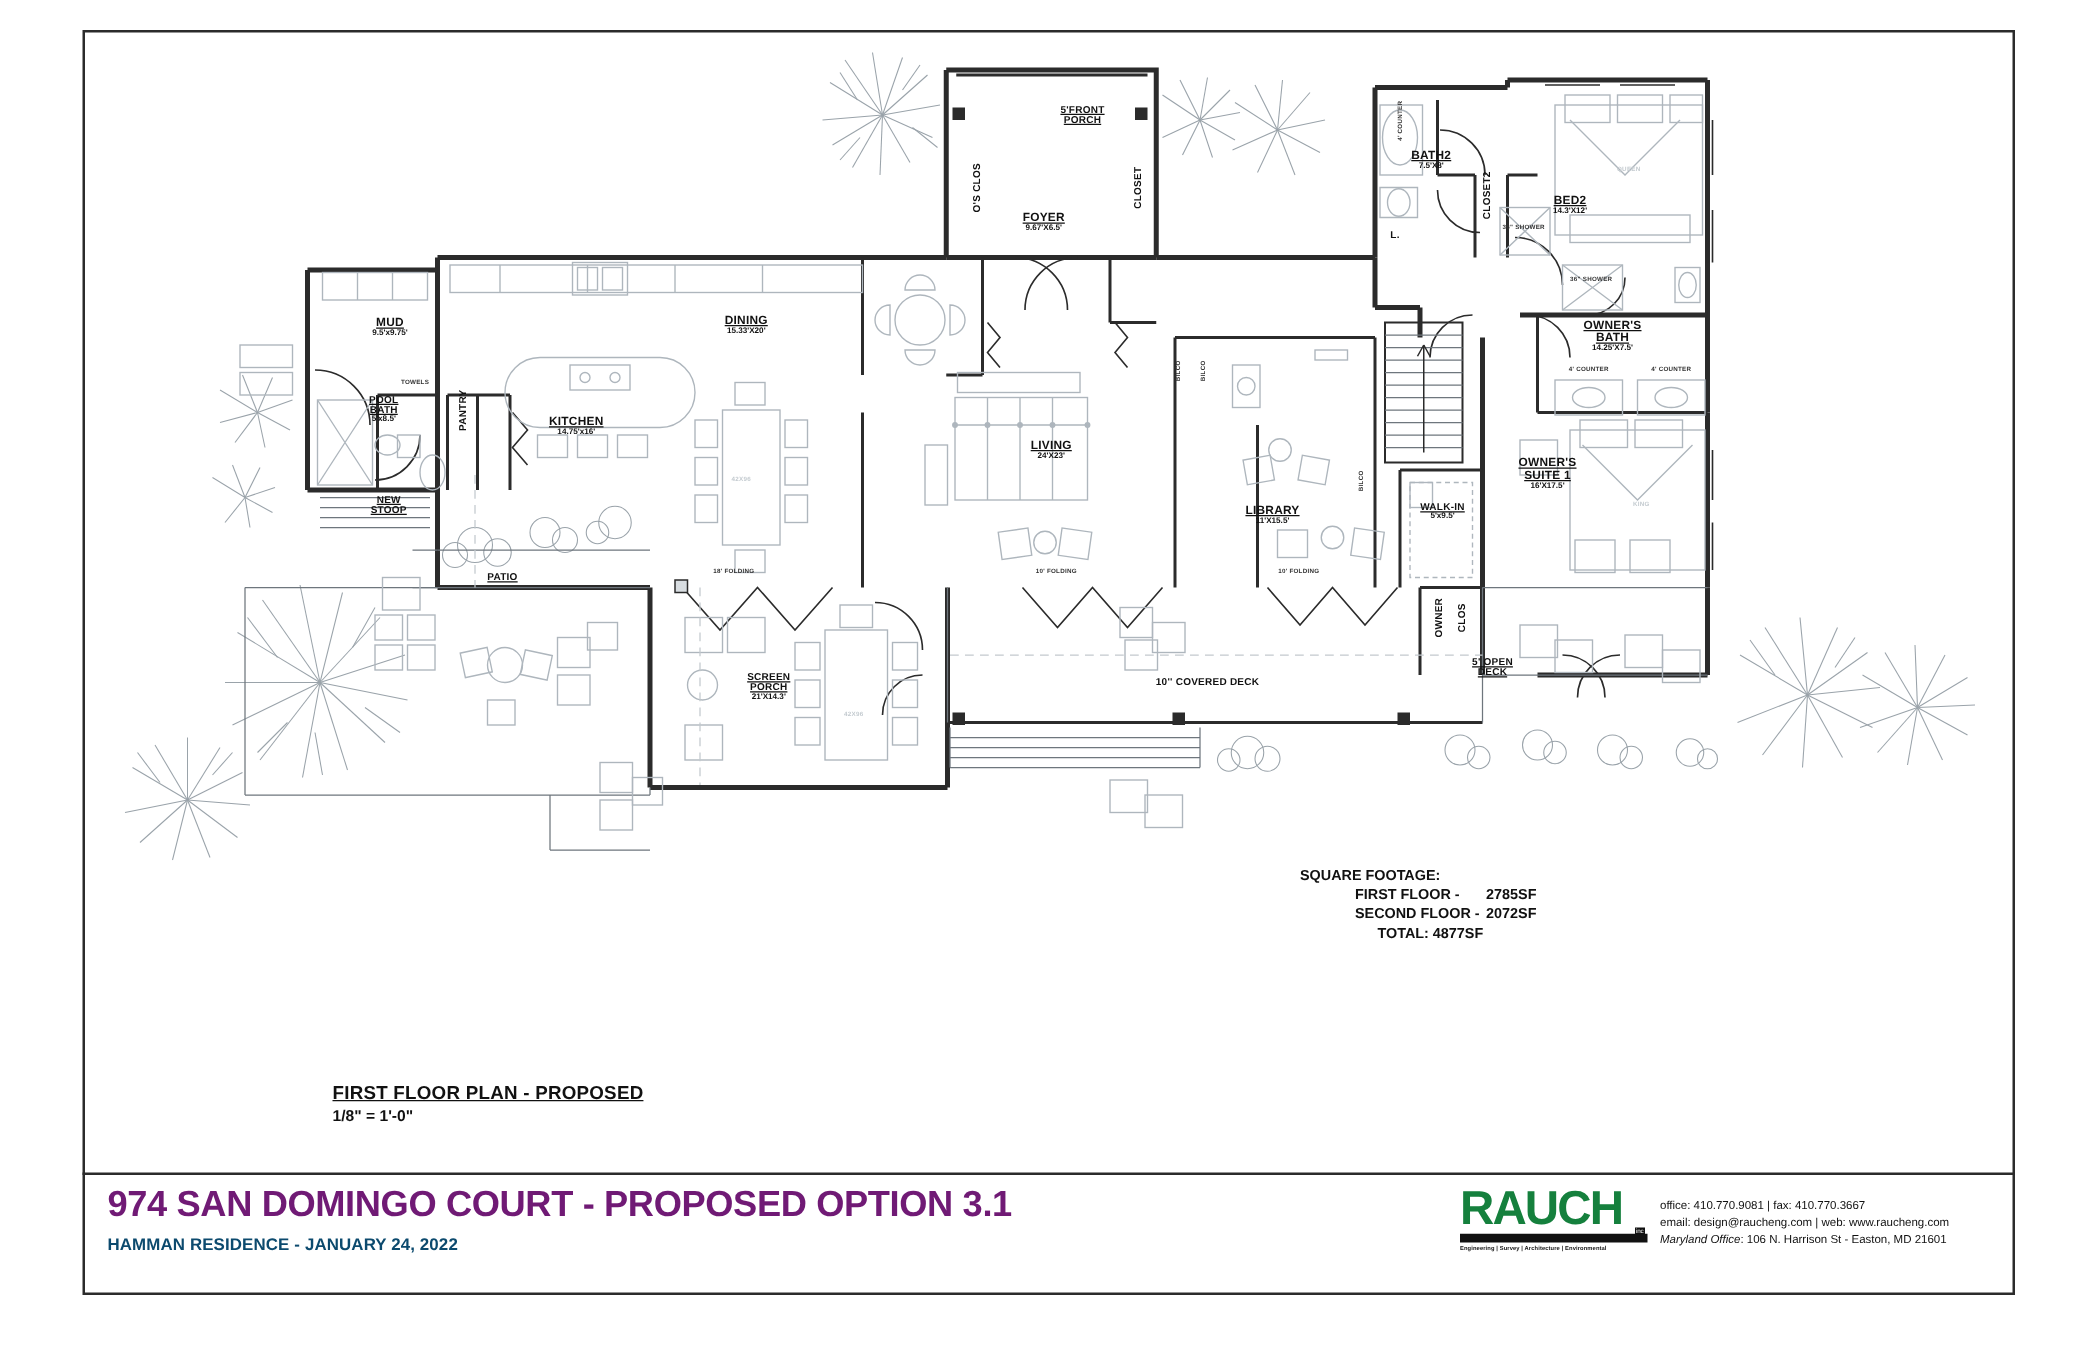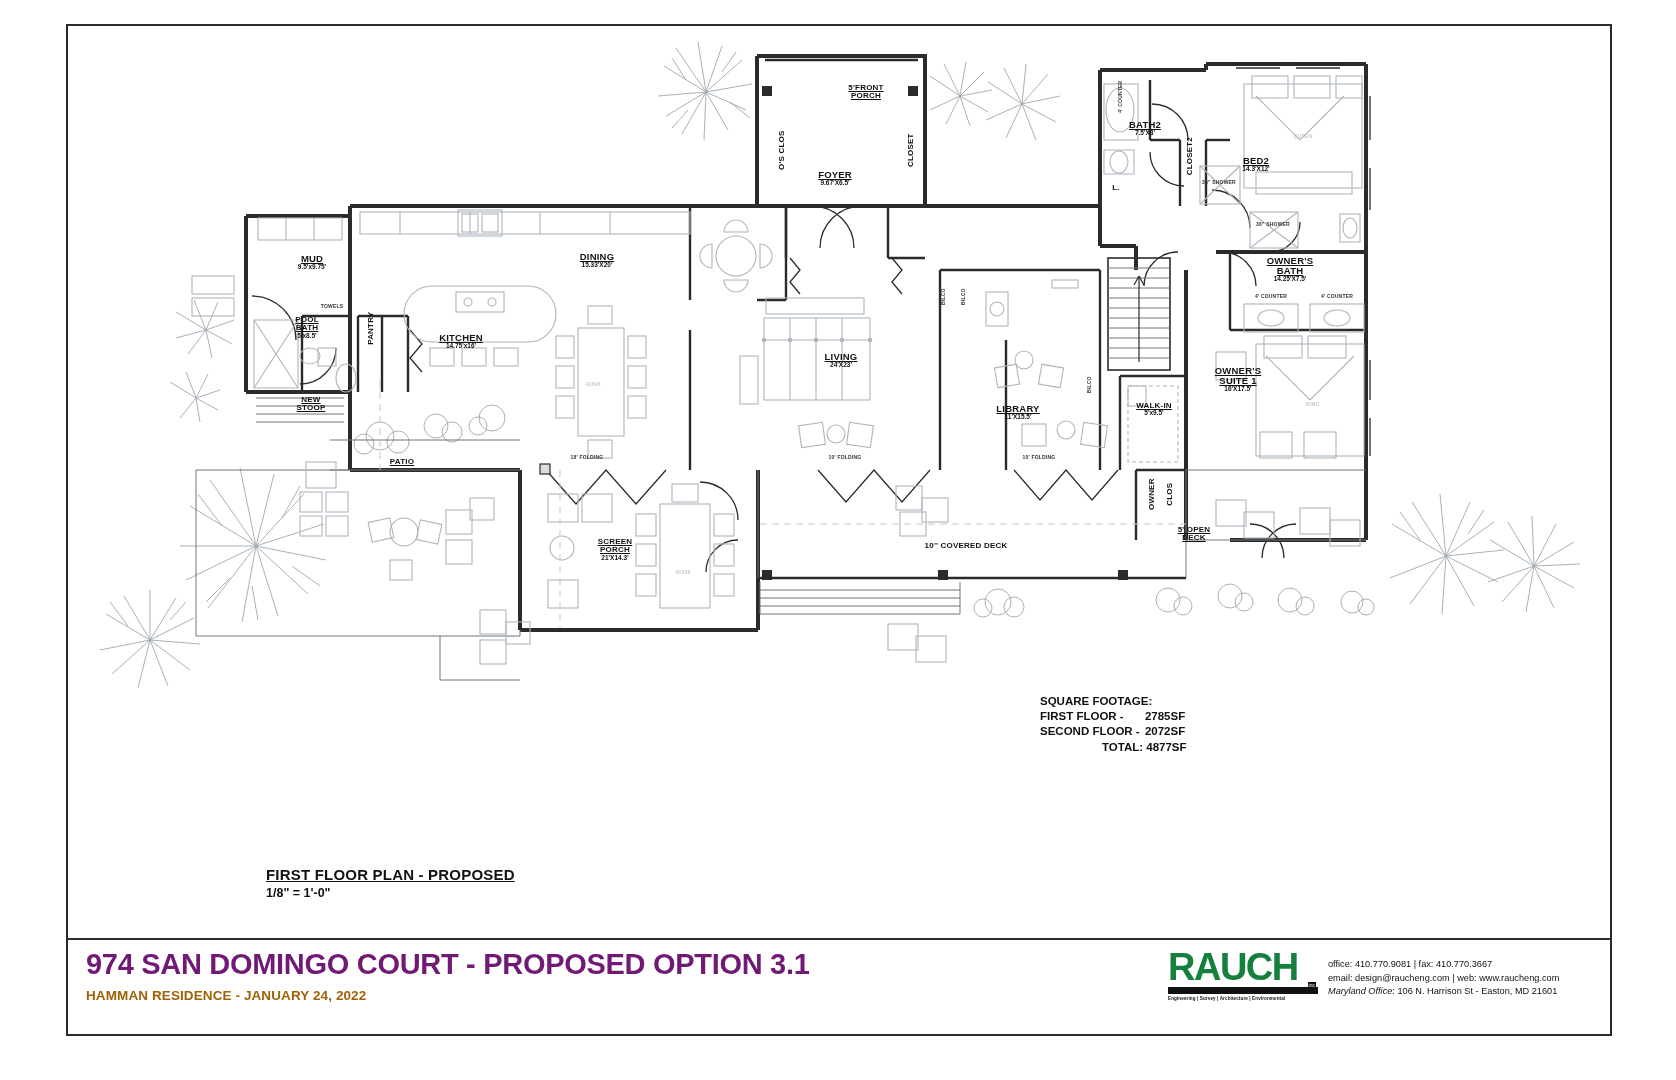--- a/index.html
+++ b/index.html
@@ -34,33 +34,33 @@
   .l-tiny{font-size:5px;font-weight:bold;color:#333;}
   .rot90{transform:rotate(-90deg);}
   .nodeco .nm{text-decoration:none;}
   
   #sqft{
     position:absolute;left:1040px;top:694px;color:#111;
     font-size:11.5px;font-weight:bold;line-height:1.32;
     font-family:"Liberation Sans",sans-serif;white-space:nowrap;
   }
   #sqft .hd{}
-  #sqft .row{display:block;}
+  #sqft .row{display:block;margin-left:44px;}
   #sqft .tot{display:block;padding-left:62px;}
   
   #plantitle{position:absolute;left:266px;top:866px;color:#111;}
   #plantitle .t1{
     font-size:15px;font-weight:bold;text-decoration:underline;
     letter-spacing:.2px;display:block;
   }
   #plantitle .t2{font-size:12.5px;font-weight:bold;display:block;margin-top:3px;}
   
   #tb{position:absolute;left:86px;top:948px;}
   #tb .main{font-size:29px;font-weight:bold;color:#701a75;letter-spacing:-.3px;white-space:nowrap;}
-  #tb .sub{font-size:13.5px;font-weight:bold;color:#a16207;margin-top:7px;letter-spacing:.1px;}
+  #tb .sub{font-size:13.5px;font-weight:bold;color:#0c4a6e;margin-top:7px;letter-spacing:.1px;}
   #logo{position:absolute;left:1168px;top:950px;width:150px;}
   #logo .word{
     font-size:38px;font-weight:bold;color:#15803d;letter-spacing:-1.5px;
     line-height:.92;font-family:"Liberation Sans",sans-serif;
   }
   #logo .bar{
     height:7px;background:#111;margin-top:2px;position:relative;
   }
   #logo .bar .inc{
     position:absolute;right:2px;top:-5px;font-size:5px;color:#fff;

